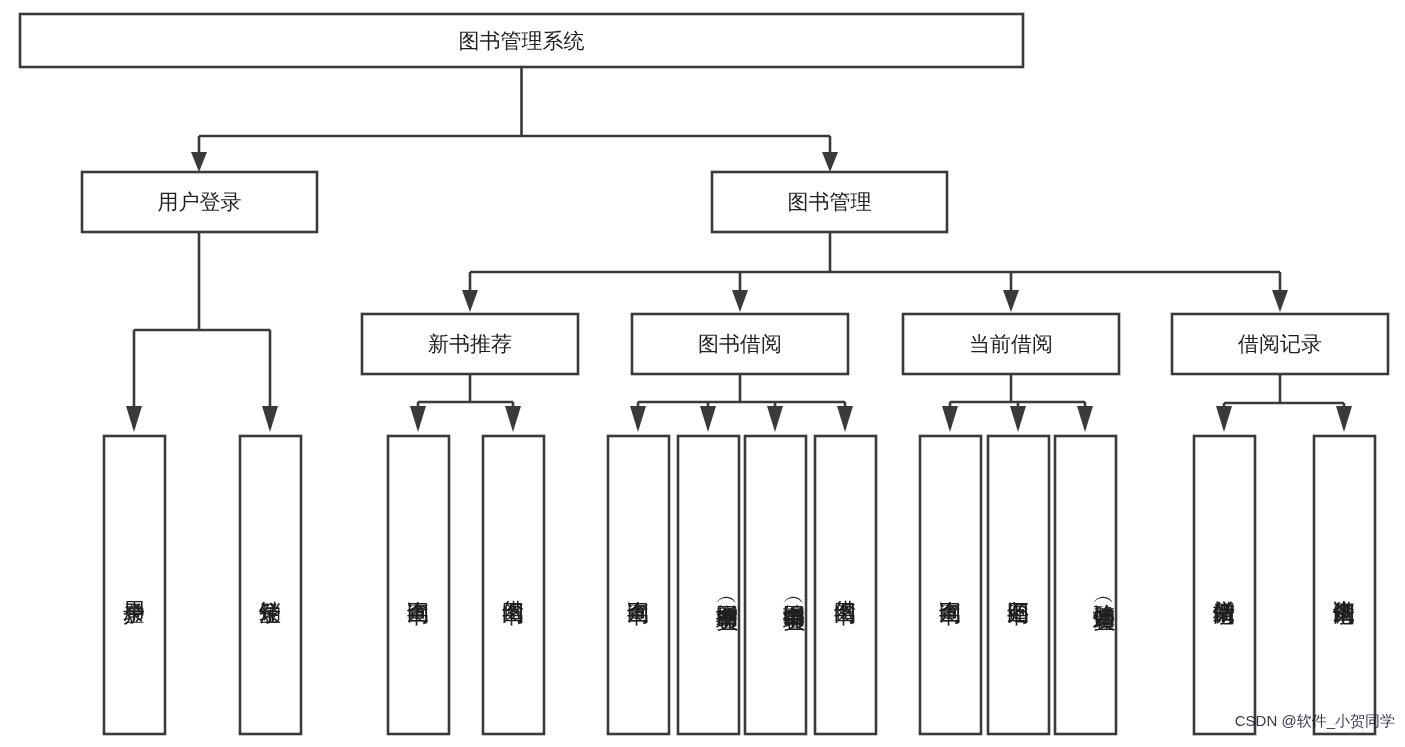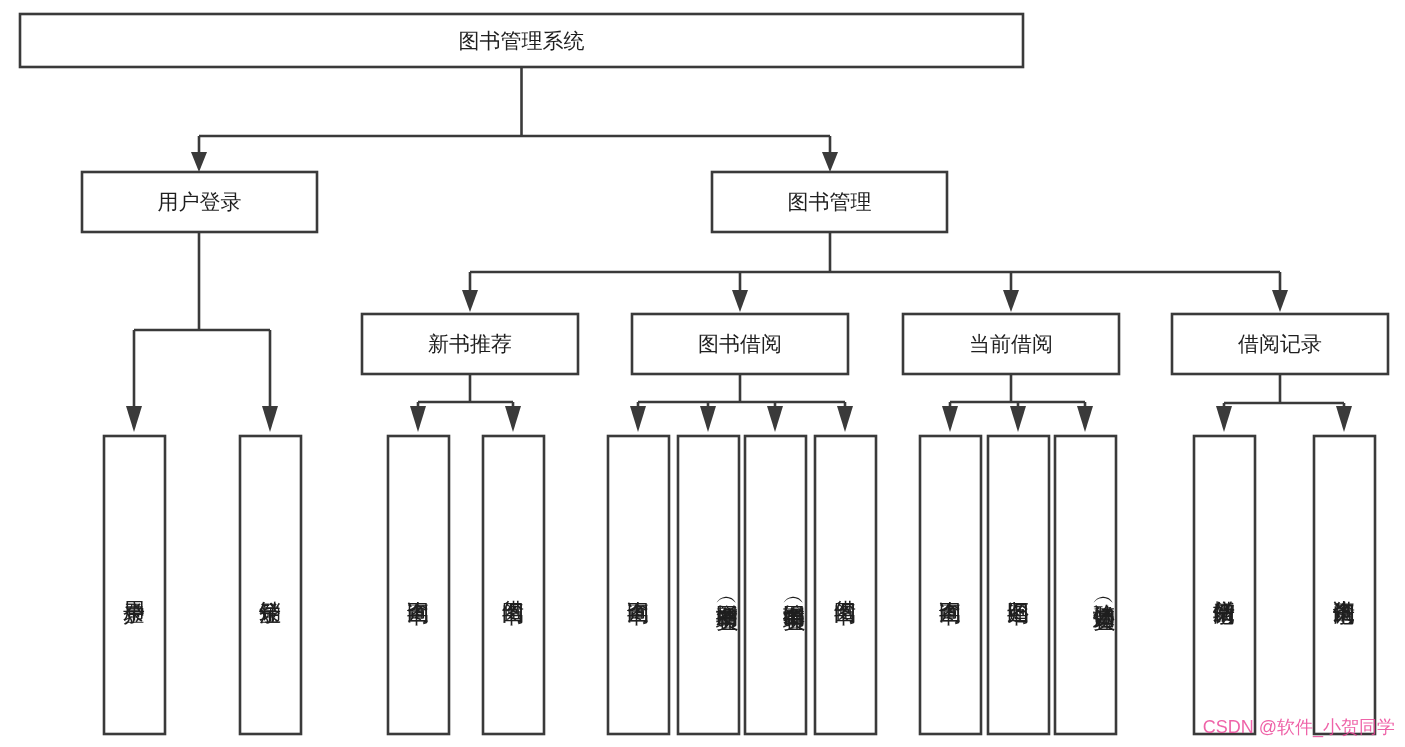--- a/index.html
+++ b/index.html
@@ -68,24 +68,24 @@
     display: flex;
     align-items: center;
     justify-content: center;
     letter-spacing: 1px;
     white-space: nowrap;
     pointer-events: none;
   }
   .watermark {
     position: absolute;
     right: 10px;
-    bottom: 8px;
-    font-family: "Liberation Sans", "DejaVu Sans", sans-serif;
-    font-size: 18px;
-    color: #ec4899;
+    bottom: 16px;
+    font-family: "Liberation Sans", "DejaVu Sans", sans-serif;
+    font-size: 15px;
+    color: #0f172a;
     white-space: nowrap;
     opacity: 0.85;
   }
 </style>
 </head>
 <body>
 
 <div id="diagram-root">
 
   <svg class="diagram-svg" viewBox="0 0 1405 747">

